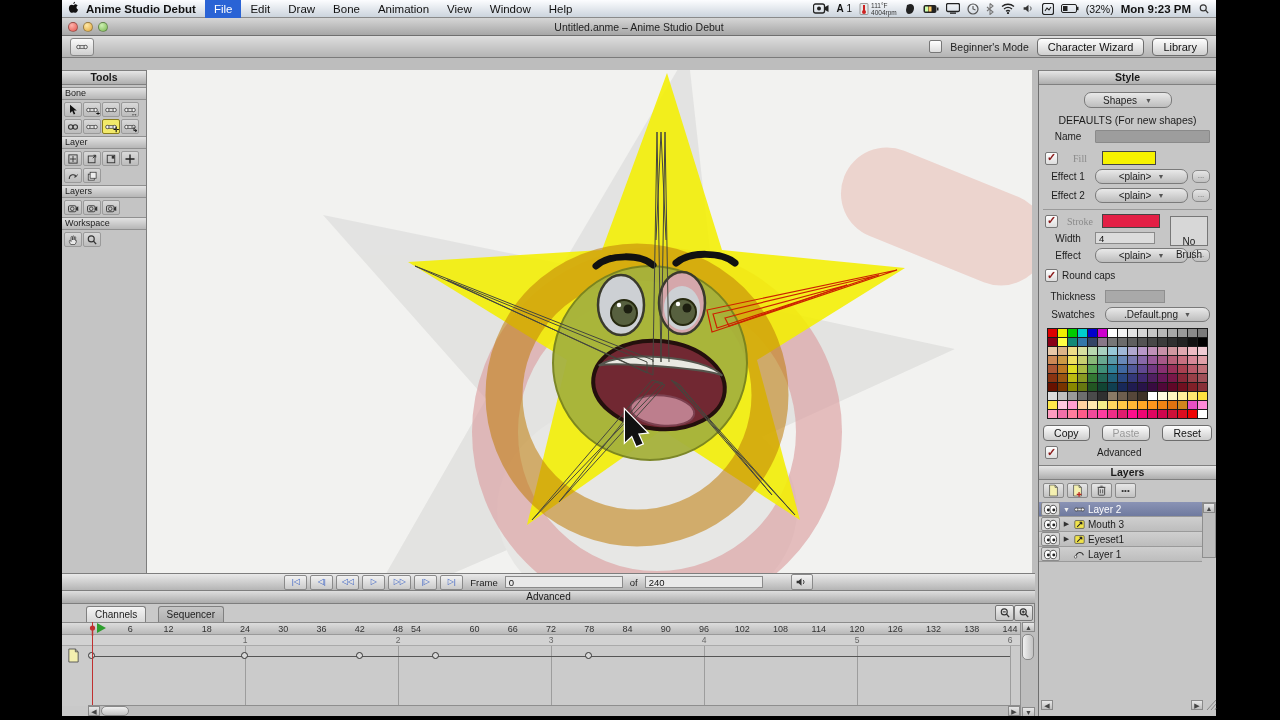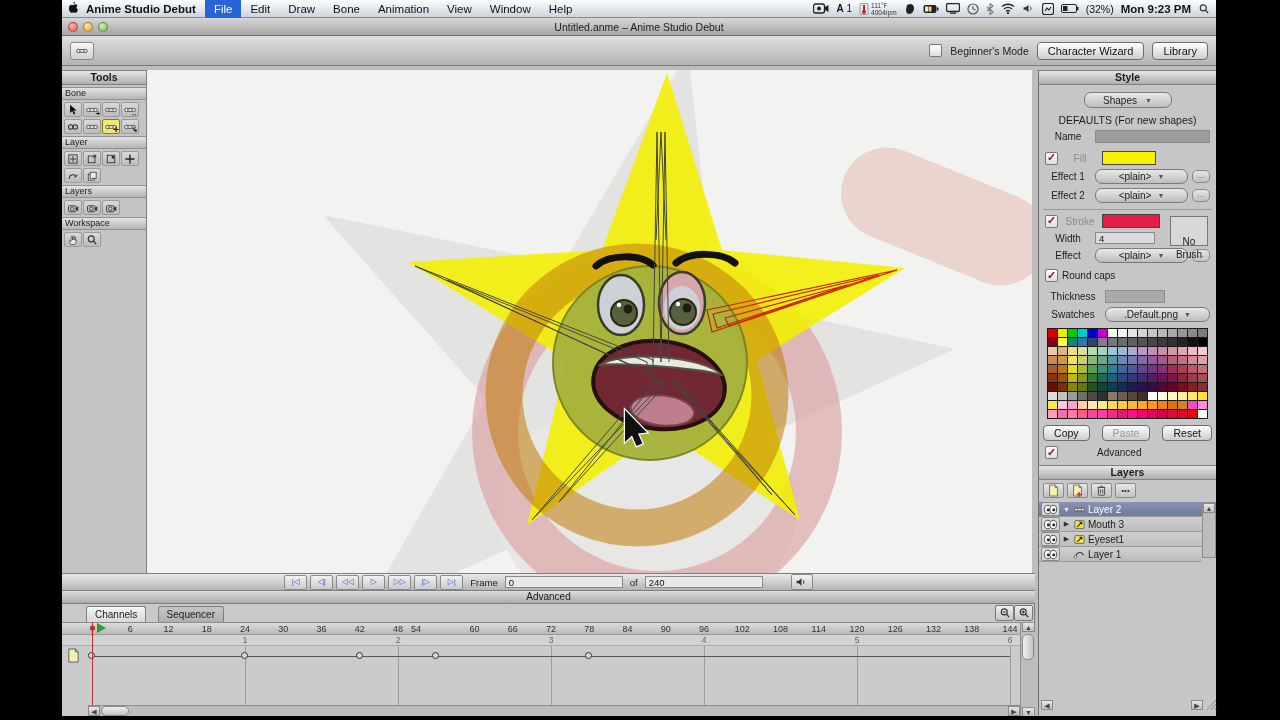--- a/index.html
+++ b/index.html
@@ -26,21 +26,21 @@
   .titlebar{position:absolute;left:0;top:18px;width:100%;height:18px;
     background:linear-gradient(#d6d6d6,#a6a6a6);border-bottom:1px solid #6f6f6f;box-sizing:border-box;
     display:flex;align-items:center;}
   .tl-dots{display:flex;gap:5px;padding-left:6px;}
   .tl-dot{width:10px;height:10px;border-radius:50%;border:1px solid rgba(0,0,0,.35);box-sizing:border-box;}
   .tl-red{background:radial-gradient(circle at 35% 30%,#ffb3ac,#e2574e);}
   .tl-yel{background:radial-gradient(circle at 35% 30%,#ffe9a8,#e0a63a);}
   .tl-grn{background:radial-gradient(circle at 35% 30%,#cdf0b2,#7ab852);}
   .win-title{position:absolute;left:0;right:0;text-align:center;font-size:10.5px;color:#222;}
 
-  .apptoolbar{position:absolute;left:0;top:36px;width:100%;height:30px;
+  .apptoolbar{position:absolute;left:0;top:36px;width:100%;height:22px;
     background:linear-gradient(#dedede,#b4b4b4);border-bottom:1px solid #7b7b7b;box-sizing:border-box;
     display:flex;align-items:center;}
   .tool-mode{margin-left:8px;width:22px;height:16px;border:1px solid #888;border-radius:3px;
     background:linear-gradient(#fafafa,#cfcfcf);display:flex;align-items:center;justify-content:center;}
   .tb-right{margin-left:auto;display:flex;align-items:center;gap:8px;padding-right:8px;}
   .chk{width:11px;height:11px;border:1px solid #777;background:linear-gradient(#fff,#ddd);
     border-radius:2px;display:inline-flex;align-items:center;justify-content:center;
     font-size:11px;line-height:10px;color:#8b1a1a;font-weight:bold;}
   .chk.checked::after{content:"✓";margin-top:-2px;}
   .tb-label{font-size:10.5px;color:#222;}
@@ -126,21 +126,21 @@
     background:linear-gradient(#f0f0f0,#c2c2c2);box-sizing:border-box;}
   .vscroll{position:absolute;left:958px;top:18px;width:15px;height:95px;background:#bdbdbd;border-left:1px solid #8e8e8e;box-sizing:border-box;}
   .vthumb{position:absolute;left:1px;top:12px;width:12px;height:26px;border:1px solid #888;border-radius:5px;
     background:linear-gradient(90deg,#f0f0f0,#c2c2c2);box-sizing:border-box;}
 
   
   .right-col{position:absolute;left:976px;top:70px;width:178px;height:646px;background:#c6c6c6;
     border-left:1px solid #6f6f6f;box-sizing:border-box;font-size:10px;color:#1c1c1c;}
   .sp-row{display:flex;align-items:center;margin:4px 6px 0 6px;gap:4px;}
   .sp-label{width:46px;flex:none;text-align:center;}
-  .sp-label.gray{color:#8a8a8a;}
+  .sp-label.gray{color:#8a8a8a;font-family:Liberation Serif, serif;}
   .shapes-dd{margin:7px auto 0 auto;width:86px;height:14px;border:1px solid #7a7a7a;border-radius:7px;
     background:linear-gradient(#e9e9e9,#bdbdbd);display:flex;align-items:center;justify-content:center;gap:8px;
     font-size:10px;}
   .dd-arrow{font-size:7px;color:#555;}
   .defaults-line{text-align:center;margin-top:6px;font-size:10.5px;}
   .field-gray{flex:1;height:11px;background:#9d9d9d;border:1px solid #8a8a8a;border-radius:1px;}
   .swatch{width:52px;height:12px;border:1px solid #444;}
   .dropdown{flex:1;height:13px;border:1px solid #7a7a7a;border-radius:7px;
     background:linear-gradient(#e9e9e9,#bdbdbd);display:flex;align-items:center;justify-content:center;gap:6px;}
   .dots-btn{width:16px;height:11px;border:1px solid #8a8a8a;border-radius:5px;

